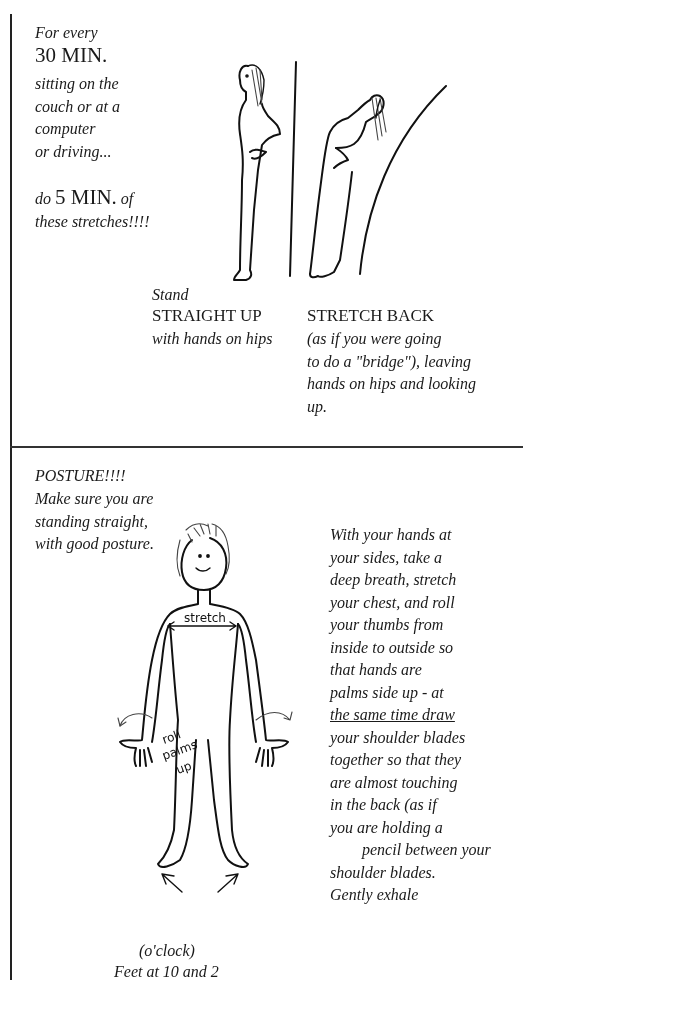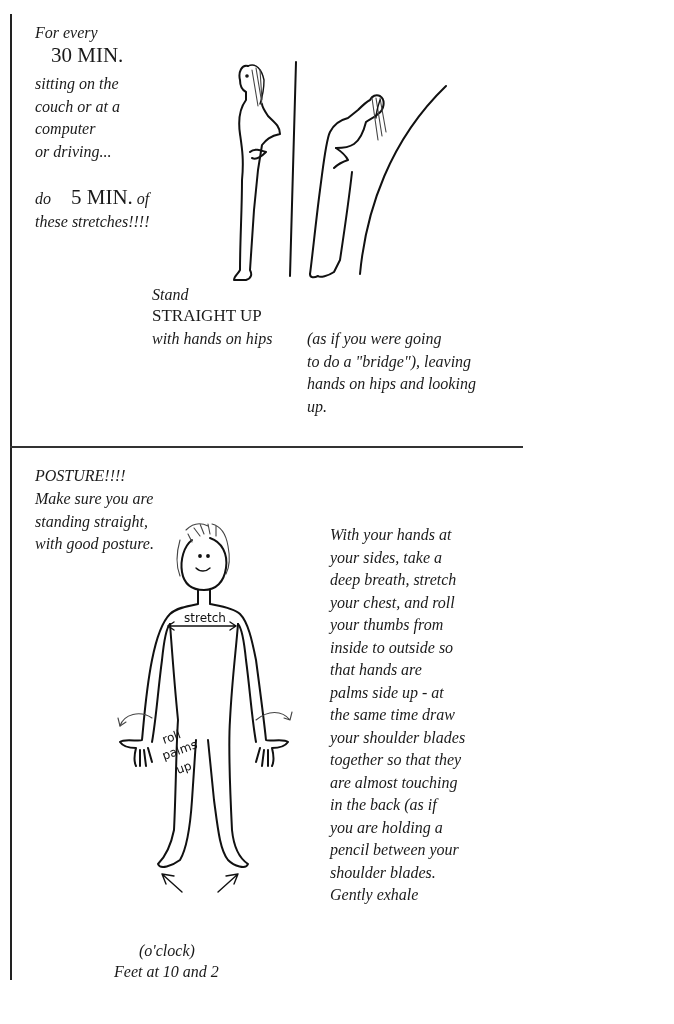--- a/index.html
+++ b/index.html
@@ -2,21 +2,21 @@
 <html><head>
   <meta charset="utf-8">
   <style>
     html, body { margin: 0; padding: 0; background: #ffffff; }
     body { width: 674px; height: 1024px; position: relative; overflow: hidden;
            font-family: "Liberation Serif", "DejaVu Serif", serif; color: #1a1a1a; }
     .page { position: absolute; left: 0; top: 0; width: 674px; height: 1024px; background: #fff; }
     .vline { position: absolute; left: 10px; top: 14px; width: 2px; height: 966px; background: #222; }
     .hline { position: absolute; left: 10px; top: 446px; width: 513px; height: 2px; background: #333; }
     .txt { position: absolute; font-style: italic; font-size: 16px; line-height: 22.5px; white-space: pre; }
-    .big { font-style: normal; font-size: 21px; margin-left: 16px; }
+    .big { font-style: normal; font-size: 21px; }
     .up  { font-style: normal; font-size: 17px; }
     svg.fig { position: absolute; overflow: visible; }
     svg.fig path, svg.fig line, svg.fig circle, svg.fig ellipse { fill: none; stroke: #111; stroke-width: 2; stroke-linecap: round; stroke-linejoin: round; }
     svg.fig .thin { stroke-width: 1.1; stroke: #444; }
     svg.fig .hand { stroke-width: 1.4; }
     svg.fig text { font-family: "DejaVu Sans", sans-serif; font-size: 12px; fill: #111; stroke: none; }
   </style>
 </head>
 <body>
 
@@ -53,20 +53,21 @@
       <path d="M180,60 C178,66 176,72 176,78" class="hand"></path>
     </g>
 
     <path d="M160,234 C166,170 190,100 246,46"></path>
   </svg>
 
   <div class="txt" style="left:152px; top:284px;">Stand</div>
   <div class="txt up" style="left:152px; top:305px;">STRAIGHT UP</div>
   <div class="txt" style="left:152px; top:328px;">with hands on hips</div>
 
+  <div class="txt up" style="left:307px; top:305px;">STRETCH BACK</div>
   <div class="txt" style="left:307px; top:328px;">(as if you were going</div>
   <div class="txt" style="left:307px; top:351px;">to do a "bridge"), leaving</div>
   <div class="txt" style="left:307px; top:373px;">hands on hips and looking</div>
   <div class="txt" style="left:307px; top:396px;">up.</div>
 
   <div class="txt" style="left:35px; top:465px;">POSTURE!!!!</div>
   <div class="txt" style="left:35px; top:488px;">Make sure you are</div>
   <div class="txt" style="left:35px; top:511px;">standing straight,</div>
   <div class="txt" style="left:35px; top:533px;">with good posture.</div>
 
@@ -101,27 +102,27 @@
 
   <div style="position:absolute; left:330px; top:524px;">
     <div class="txt" style="position:relative; top:0;">With your hands at</div>
     <div class="txt" style="position:relative;">your sides, take a</div>
     <div class="txt" style="position:relative;">deep breath, stretch</div>
     <div class="txt" style="position:relative;">your chest, and roll</div>
     <div class="txt" style="position:relative;">your thumbs from</div>
     <div class="txt" style="position:relative;">inside to outside so</div>
     <div class="txt" style="position:relative;">that hands are</div>
     <div class="txt" style="position:relative;">palms side up - at</div>
-    <div class="txt" style="position:relative;">the same time draw</div>
+    <div class="txt" style="position:relative;text-decoration:underline;">the same time draw</div>
     <div class="txt" style="position:relative;">your shoulder blades</div>
     <div class="txt" style="position:relative;">together so that they</div>
     <div class="txt" style="position:relative;">are almost touching</div>
     <div class="txt" style="position:relative;">in the back (as if</div>
     <div class="txt" style="position:relative;">you are holding a</div>
-    <div class="txt" style="position:relative;">pencil between your</div>
+    <div class="txt" style="position:relative;margin-left:32px;">pencil between your</div>
     <div class="txt" style="position:relative;">shoulder blades.</div>
     <div class="txt" style="position:relative;">Gently exhale</div>
   </div>
 
   <div class="txt" style="left:114px; top:917px;margin-top:44px;">Feet at 10 and 2</div>
   <div class="txt" style="left:139px; top:940px;">(o'clock)</div>
 
 </div>
 
 </body></html>

